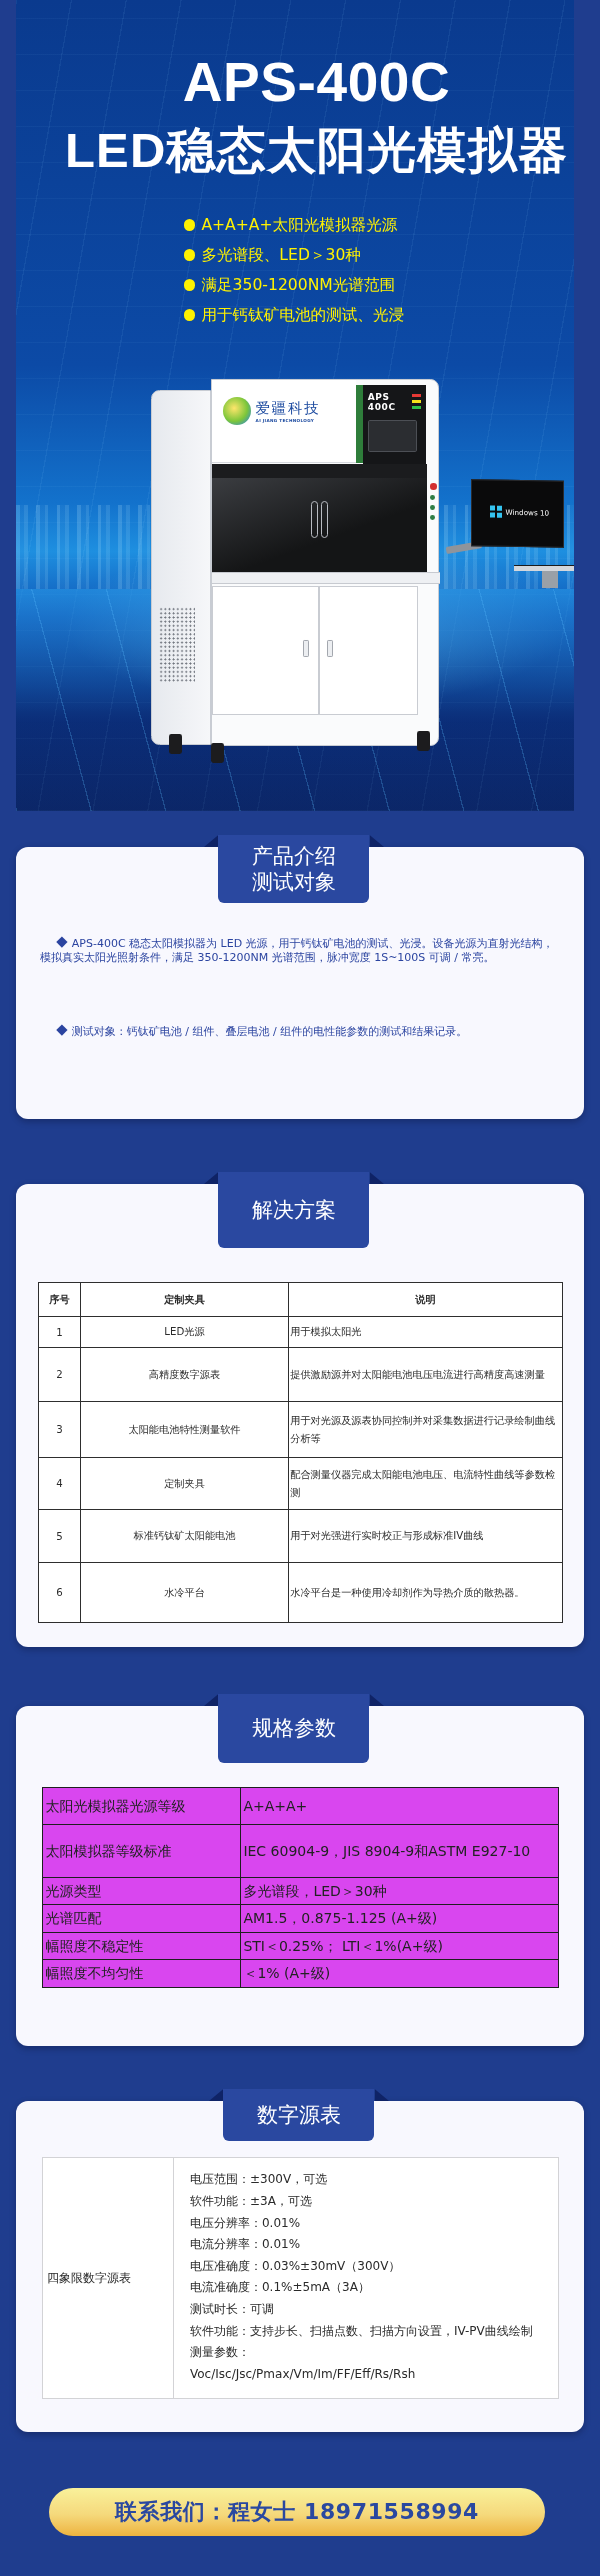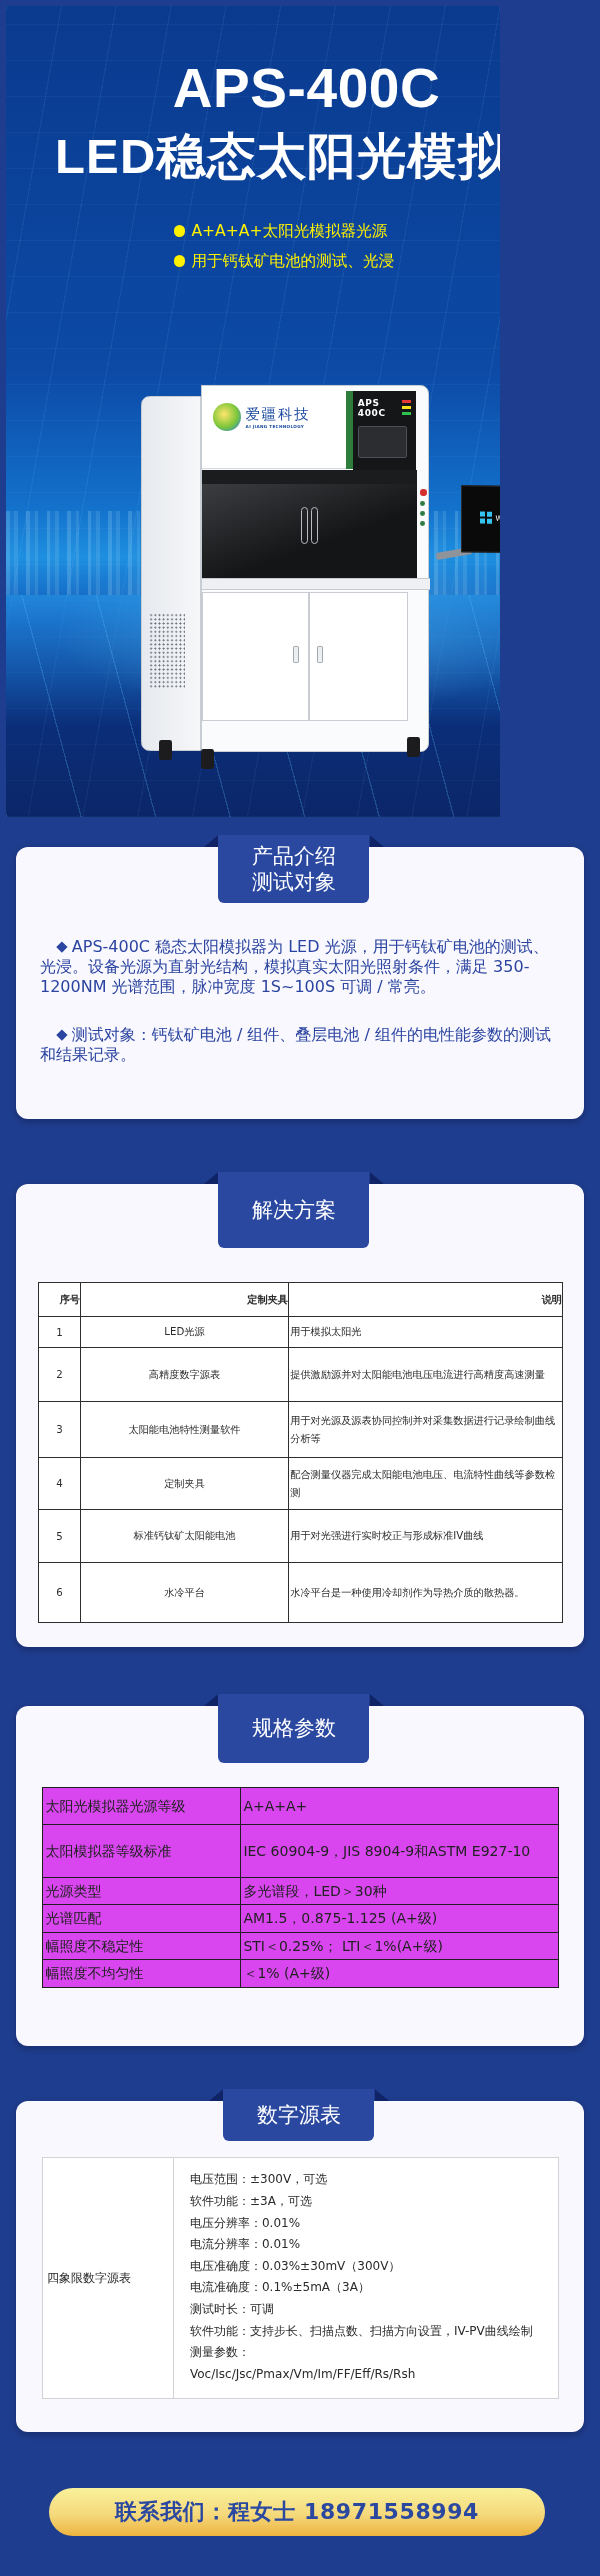--- a/index.html
+++ b/index.html
@@ -1,24 +1,24 @@
 <!DOCTYPE html>
 <html style="font-size:9.6px"><head>
 <meta charset="utf-8">
 <style>
   * { box-sizing: border-box; margin: 0; padding: 0; }
   html, body { width: 601px; background: #1f3d8e; }
   body { font-family: "DejaVu Sans", "Liberation Sans", sans-serif; position: relative; height: 2576px; overflow: hidden; }
 
   
-  .hero { position: absolute; left: 6px; top: 0; width: 494px; height: 811px;
+  .hero { position: absolute; left: 16px; top: 0; width: 558px; height: 811px;
     background:
       radial-gradient(ellipse 361px 120px at 300px 625px, rgba(120,220,255,0.55), rgba(0,0,0,0) 70%),
       linear-gradient(180deg, #0a3a8e 0%, #0c4aa6 45%, #1372cc 62%, #1e8fe0 68%, #0f56b6 76%, #0b2f7c 88%, #0c2a6e 100%);
-    overflow: hidden; margin-top: 6px; }
+    overflow: hidden; }
   .hero .grid-lines { position: absolute; inset: 0;
     background:
       repeating-linear-gradient(100deg, rgba(140,210,255,0.08) 0 1.2px, transparent 1.2px 54px),
       repeating-linear-gradient(0deg, rgba(140,210,255,0.05) 0 0.6px, transparent 0.6px 36px);
     pointer-events: none; }
   .hero .city { position: absolute; left: 0; top: 505px; width: 601px; height: 84px;
     background: repeating-linear-gradient(90deg, rgba(200,240,255,0.35) 0 3.6px, rgba(255,255,255,0.05) 3.6px 8.4px, rgba(200,240,255,0.25) 8.4px 12px, transparent 12px 20.4px);
     opacity: .55; }
   .hero .floor { position: absolute; left: 0; top: 589px; width: 601px; height: 222px;
     background:
@@ -65,27 +65,27 @@
   .stand { position: absolute; left: 526px; top: 571px; width: 15.6px; height: 17px; background: #9aa0a7; }
 
   
   .card { position: absolute; left: 16px; width: 568px; background: #f8f8fe; border-radius: 12px; box-shadow: 0 2.4px 6px rgba(0,0,20,0.25); }
   .badge-wrap { position: absolute; left: 204px; width: 180px; }
   .badge-ear { position: absolute; top: 0; width: 14.4px; height: 12px; background: #0f2366; }
   .badge-ear.l { left: 0; clip-path: polygon(100% 0, 100% 100%, 0 100%); }
   .badge-ear.r { right: 0; clip-path: polygon(0 0, 100% 100%, 0 100%); }
   .badge { position: absolute; left: 14.4px; top: 0; width: 151px; background: #2a48a0; border-radius: 0 0 6px 6px; color: #fff; font-size: 21px; text-align: center; display: flex; flex-direction: column; justify-content: center; line-height: 26.4px; }
 
-  .intro-p { position: absolute; left: 24px; width: 523px; color: #2b44a0; font-size: 16px; line-height: 20px; }
+  .intro-p { position: absolute; left: 24px; width: 523px; color: #2b44a0; font-size: 11px; line-height: 14px; }
   .intro-p .diamond { display: inline-block; width: 7.8px; height: 7.8px; background: #2b44a0; transform: rotate(45deg); margin: 0 6px 1.2px 18px; }
 
   table { border-collapse: collapse; position: absolute; font-family: "DejaVu Sans", sans-serif; }
   .sol { left: 22px; width: 525px; background: #fff; }
   .sol td, .sol th { border: 1.2px solid #2e2e2e; color: #2b2b2b; font-size: 10.2px; }
-  .sol th { font-weight: bold; height: 34px; text-align: right; }
+  .sol th { font-weight: bold; height: 34px; }
   .sol td.c { text-align: center; }
   .sol td.d { text-align: left; padding: 0 1.2px; line-height: 17.4px; }
 
   .spec { left: 26px; width: 517px; background: #d946ef; }
   .spec td { border: 1.2px solid #1f1f1f; color: #222; font-size: 14px; height: 26.4px; padding: 0 2.4px; line-height: 26.4px; }
   .spec td.k { width: 198px; }
 
   .src { left: 26.4px; width: 517px; background: #fff; }
   .src td { border: 0.9px solid #d3d3d6; color: #2a2a2a; font-size: 12px; }
   .src td.k { width: 131px; padding: 0 3.6px; }
@@ -103,20 +103,28 @@
   <div class="city"></div>
   <div class="floor"></div>
 
   <h1 class="hero-title t1">APS-400C</h1>
   <h2 class="hero-title t2">LED稳态太阳光模拟器</h2>
 
   <div class="features">
     <div class="feature">
         <span class="dot"></span>
         <span>A+A+A+太阳光模拟器光源</span>
+      </div>
+    <div class="feature">
+        <span class="dot"></span>
+        <span>多光谱段、LED＞30种</span>
+      </div>
+    <div class="feature">
+        <span class="dot"></span>
+        <span>满足350-1200NM光谱范围</span>
       </div>
     <div class="feature">
         <span class="dot"></span>
         <span>用于钙钛矿电池的测试、光浸</span>
       </div>
   </div>
 
   <div class="machine">
     <div class="m-side">
       <div class="vent"></div>

